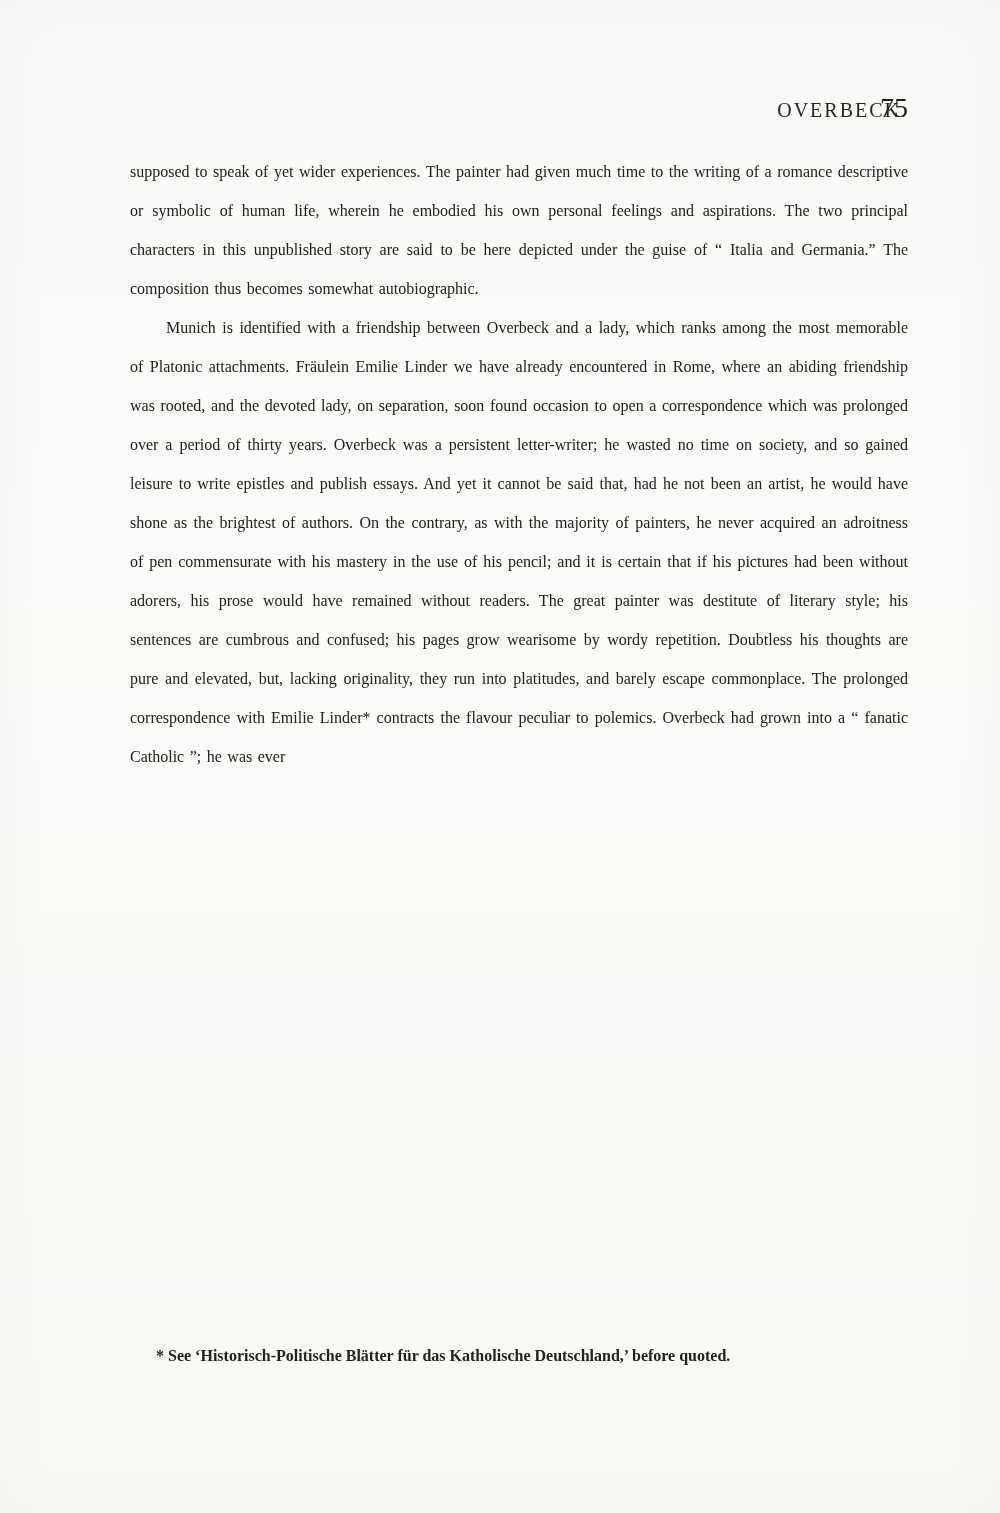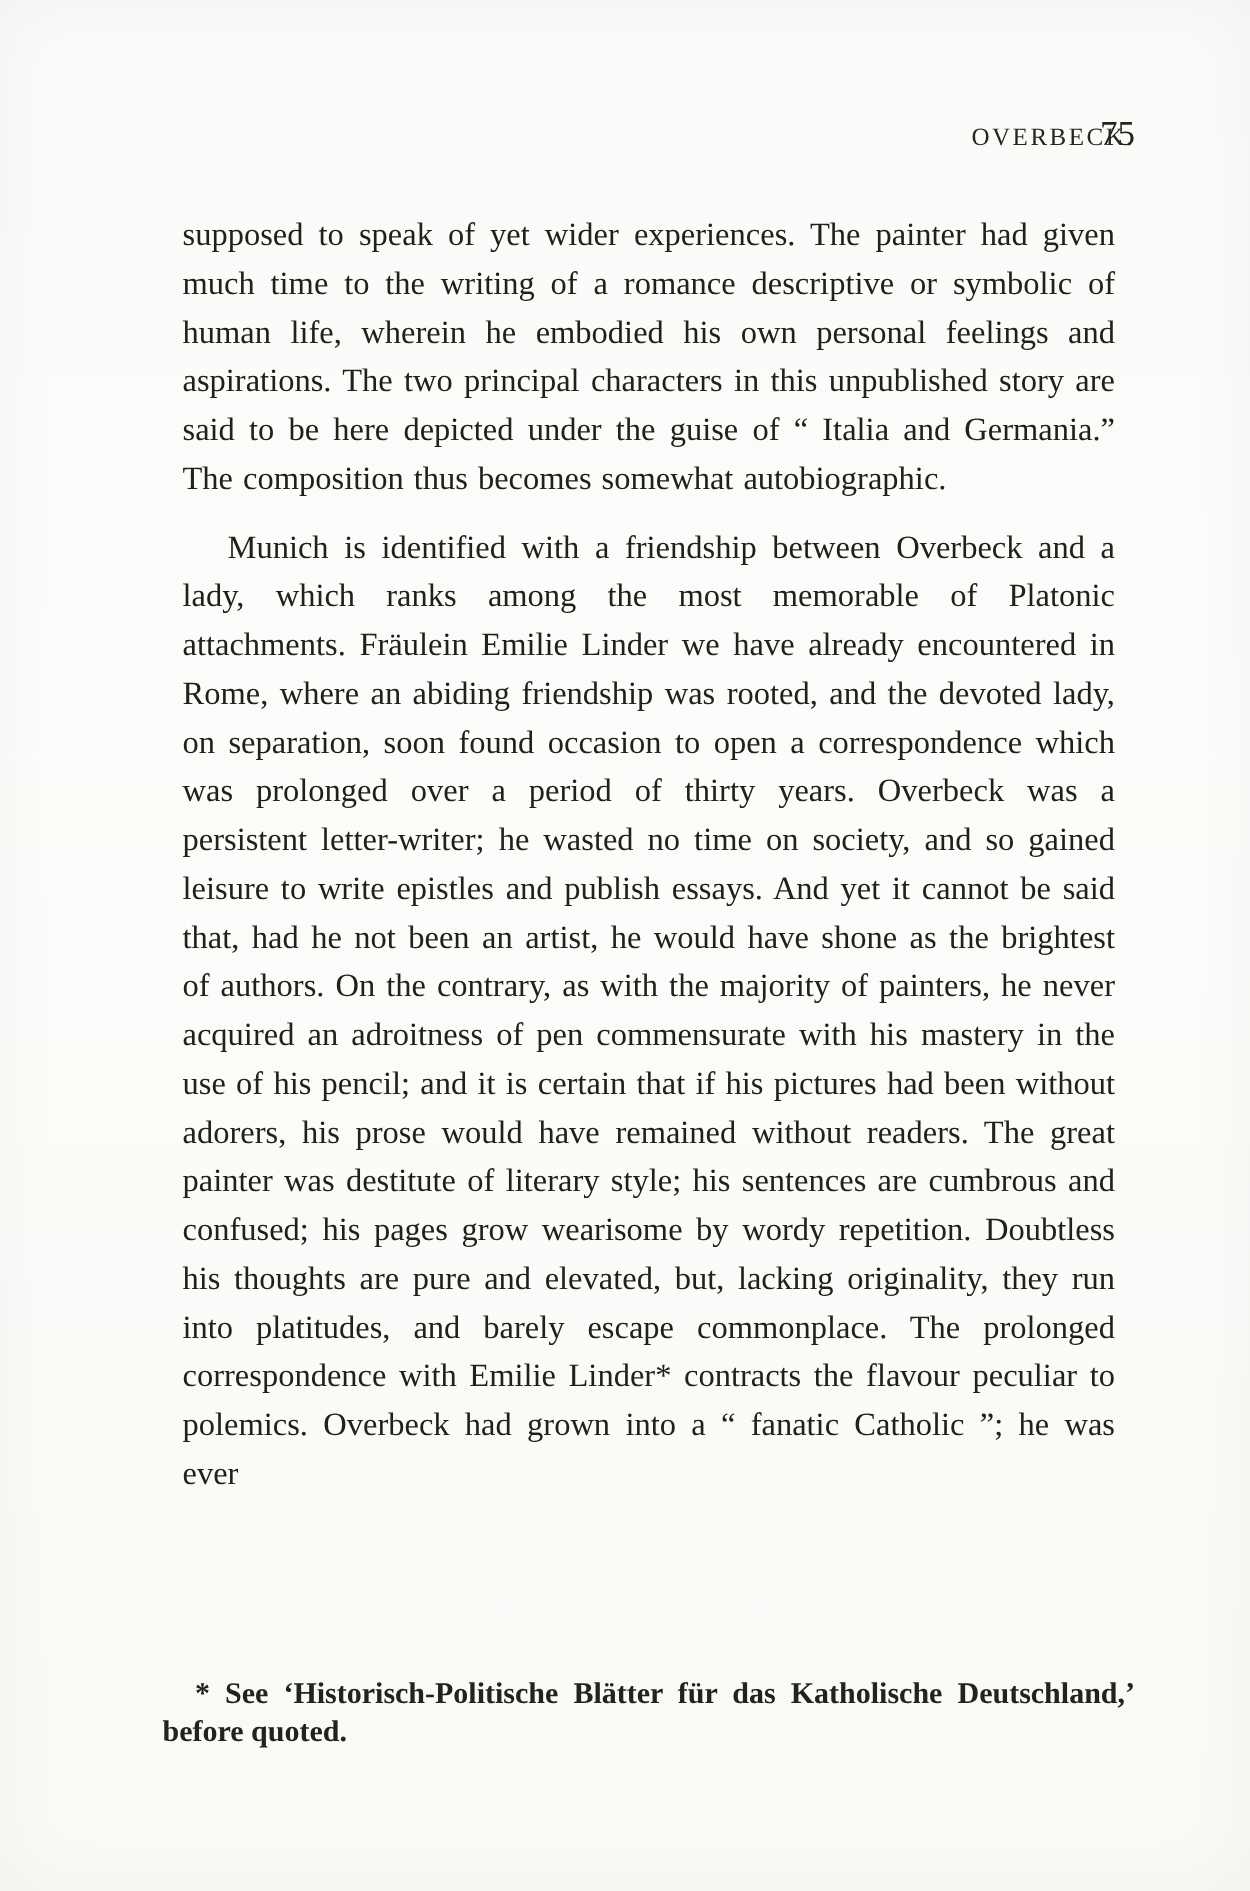--- a/index.html
+++ b/index.html
@@ -41,37 +41,37 @@
     font-size: 28px;
     color: #242320;
   }
   .page-body {
     position: absolute;
     top: 152px;
     left: 130px;
     width: 778px;
   }
   .page-body p {
-    margin: 16px;
-    font-size: 26px;
+    margin: 0;
+    font-size: 16px;
     line-height: 39px;
     text-align: justify;
     color: #21201d;
     word-spacing: 1.5px;
     font-family: Liberation Serif, serif;
   }
   .page-body p.indent {
     text-indent: 36px;
   }
   .footnote {
     position: absolute;
     left: 130px;
     width: 778px;
     top: 1340px;
-    font-size: 24px;
+    font-size: 16px;
     line-height: 31px;
     text-align: justify;
     text-indent: 26px;
     color: #23221f;
     font-weight: bold;
   }
 </style>
 </head>
 <body>
 

